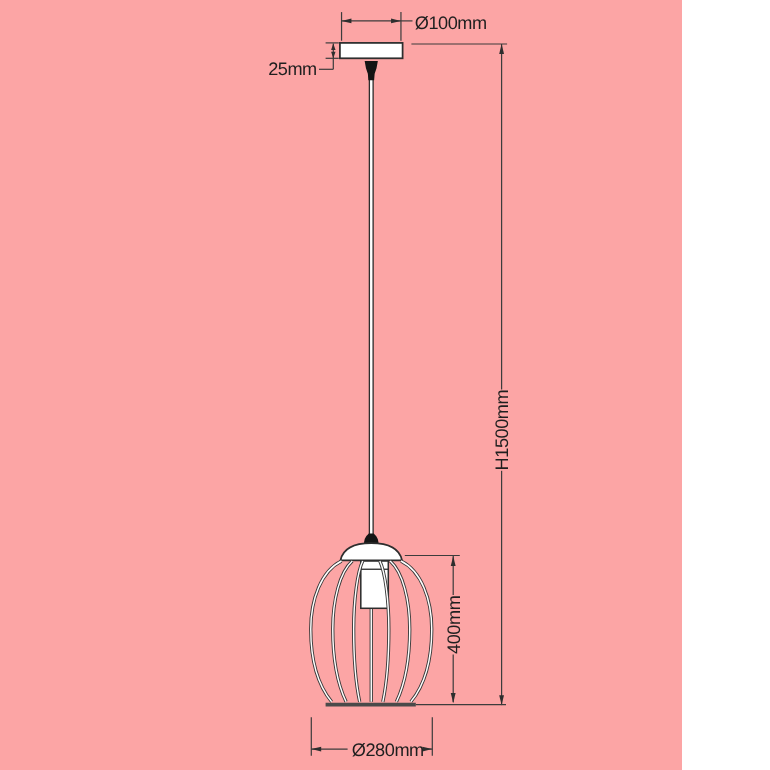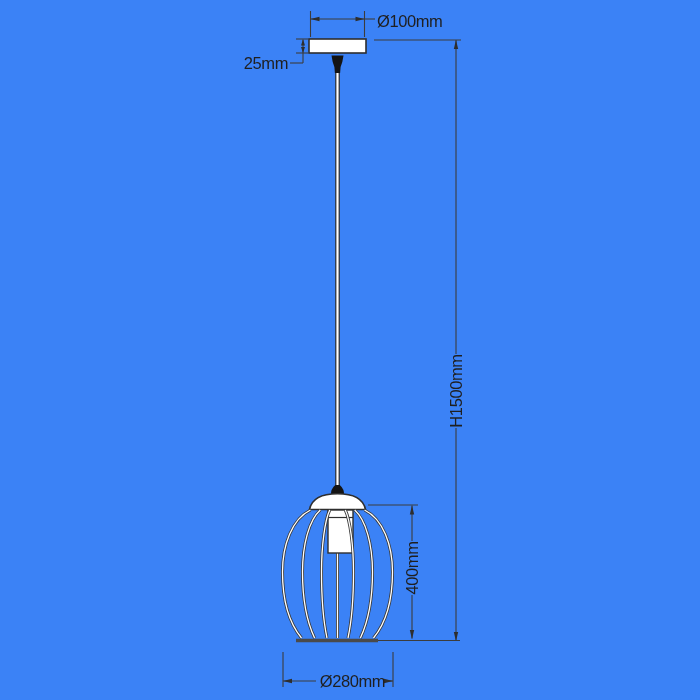--- a/index.html
+++ b/index.html
@@ -1,16 +1,16 @@
 <!DOCTYPE html>
 <html><head>
 <meta charset="utf-8">
 <style>
   html,body{margin:0;padding:0;background:#ffffff;}
-  .stage{position:relative;width:700px;height:700px;background:#3b82f6;overflow:hidden;
+  .stage{position:relative;width:620px;height:700px;background:#fca5a5;overflow:hidden;
          font-family:"Liberation Sans", sans-serif;}
   svg{display:block;}
   text{fill:#1f1f1f;font-family:"Liberation Sans", sans-serif;font-size:16.5px;letter-spacing:-0.4px;}
   .obj{stroke:#2e2e2e;fill:none;stroke-width:1.6;}
   .rib-dark{stroke:#3a3a3a;fill:none;stroke-width:3;}
   .rib-core{stroke:#ffffff;fill:none;stroke-width:1.3;}
   .dim{stroke:#3c3c3c;fill:none;stroke-width:1.1;}
   .arr{fill:#2e2e2e;stroke:none;}
   .blackfill{fill:#141414;stroke:none;}
   .whitefill{fill:#ffffff;}

